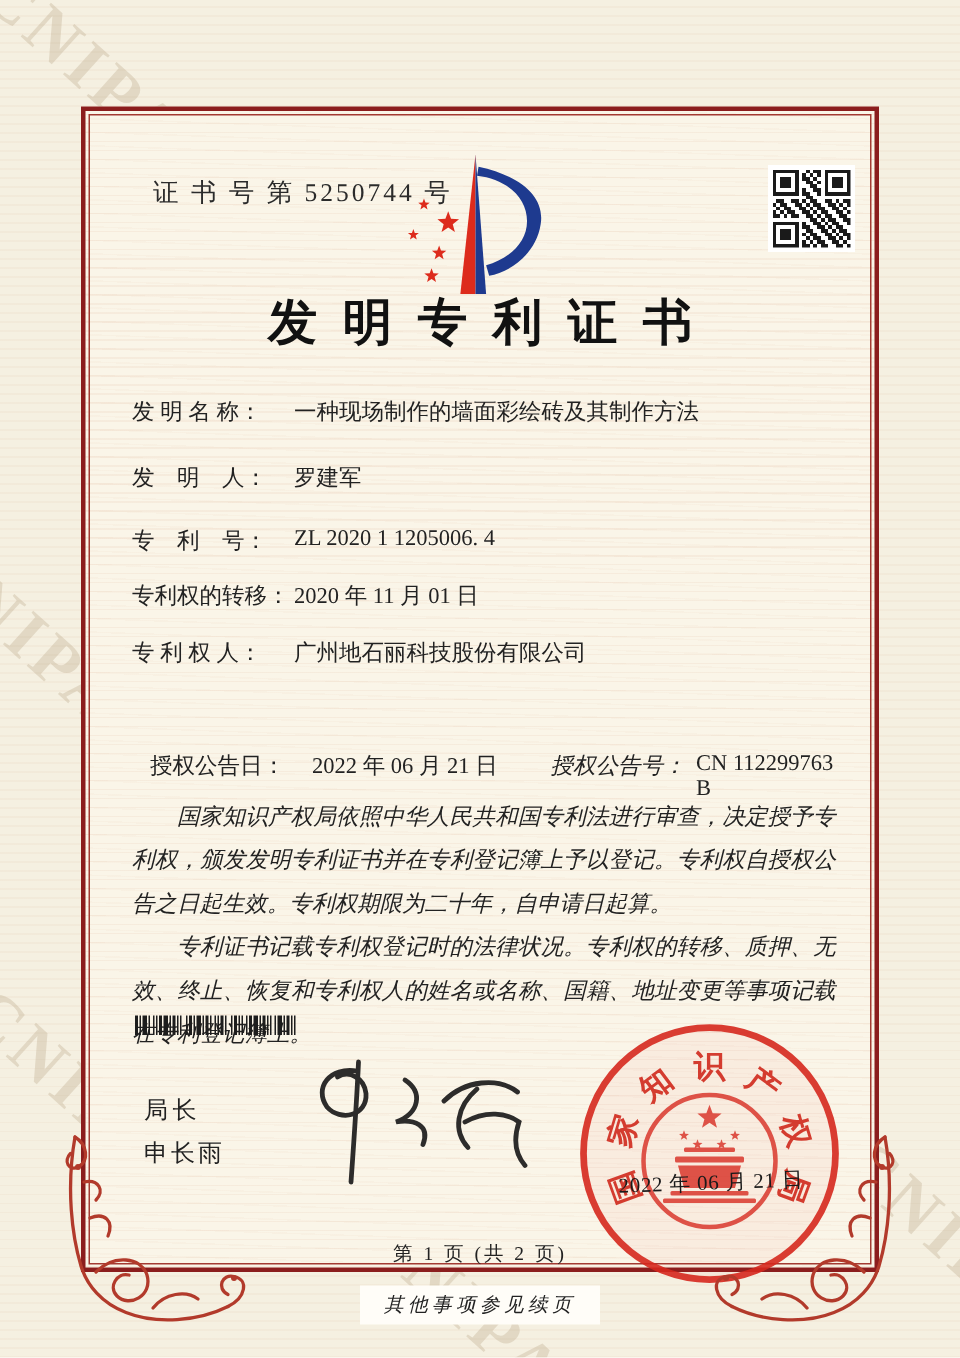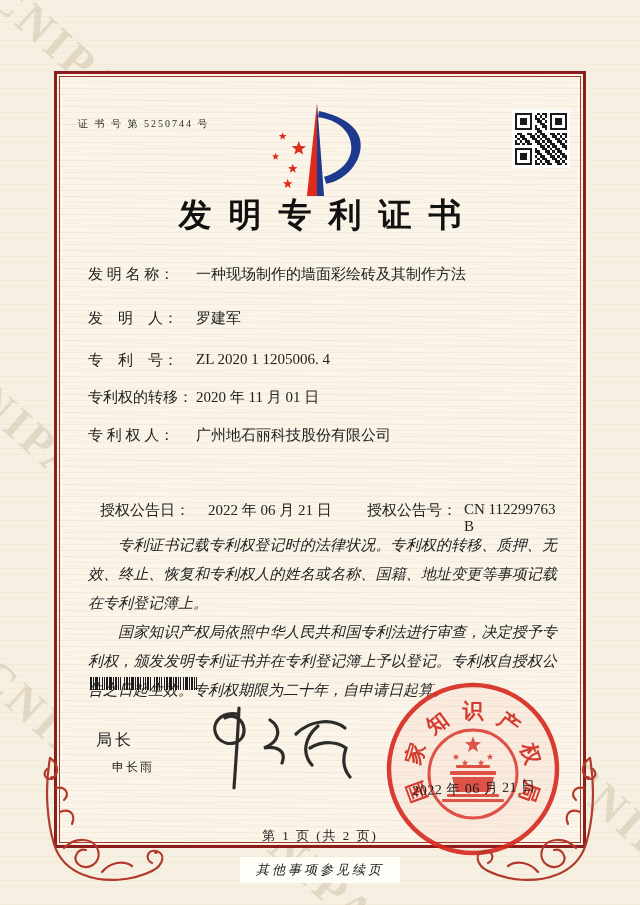--- a/index.html
+++ b/index.html
@@ -21,38 +21,38 @@
     position:absolute; left:54px; top:71px; width:532px; height:777px;
     border:3px solid #8b1d1d; box-sizing:border-box;
     background:
       repeating-linear-gradient(0deg, rgba(210,150,118,0.10) 0px, rgba(210,150,118,0.10) 1px, transparent 1px, transparent 6px),
       repeating-linear-gradient(2deg, rgba(225,180,150,0.07) 0px, rgba(225,180,150,0.07) 1px, transparent 1px, transparent 9px),
       #faf5e8;
     z-index:2;
   }
   .frame::after { content:''; position:absolute; inset:2px; border:1px solid #a33a32; pointer-events:none; }
   .abs { position:absolute; z-index:3; }
-  .cert-number { left:78px; top:117px; font-size:10px; letter-spacing:2px; color:#2b2b2b; }
+  .cert-number { left:102px; top:117px; font-size:17px; letter-spacing:2px; color:#2b2b2b; }
   .logo { left:266px; top:101px; width:102px; height:97px; }
   .qr-box { left:512px; top:110px; width:58px; height:58px; background:#fff; padding:0; display:flex; align-items:center; justify-content:center; }
   .title { left:54px; top:193px; width:532px; text-align:center; font-size:33px; font-weight:bold;
            letter-spacing:17px; text-indent:17px; color:#111; }
   .frow { height:22px; font-size:15px; }
   .flabel { position:absolute; left:88px; top:0; white-space:pre; color:#222; }
   .fvalue { position:absolute; left:196px; top:0; width:380px; color:#222; }
-  .flabel2 { position:absolute; left:355px; top:0; white-space:pre; color:#222; }
+  .flabel2 { position:absolute; left:355px; top:0; white-space:pre; color:#222;font-style:italic; }
   .fvalue2 { position:absolute; left:452px; top:0; color:#222; }
   .addr-value { line-height:21px; width:395px; }
   .body-text { left:88px; top:531px; width:469px; font-size:15px; line-height:29px;
                text-align:justify; font-style:italic; color:#222; }
   .body-text p { margin:0; text-indent:2em; }
   .barcode { left:90px; top:677px; height:13px; display:flex; align-items:stretch; }
   .barcode div { height:13px; }
   .signer-title { left:96px; top:730px; font-size:16px; letter-spacing:3px; color:#222; }
-  .signer-name { left:112px; top:759px; font-size:12px; letter-spacing:2px; color:#222; }
+  .signer-name { left:96px; top:759px; font-size:16px; letter-spacing:2px; color:#222; }
   .signature { left:192px; top:698px; width:160px; height:95px; }
   .seal { left:384px; top:676px; width:178px; height:182px; z-index:4; }
   .seal-date { left:398px; top:780px; width:152px; text-align:center; font-size:14px;
                color:#1a1a1a; letter-spacing:0.5px; transform:rotate(-2deg); z-index:5; white-space:nowrap; }
   .page-info { left:54px; top:827px; width:532px; text-align:center; font-size:13px; letter-spacing:2px; color:#222; }
   .footer-note-wrap { left:0; top:857px; width:640px; text-align:center; z-index:3; }
   .footer-note { display:inline-block; background:#fffdf8; padding:4px 16px; font-size:13px;
                  letter-spacing:3px; font-style:italic; color:#222; }
   .corner { z-index:4; }
 </style>
@@ -270,22 +270,22 @@
     <span class="fvalue">广州地石丽科技股份有限公司</span>
   </div>
   <div class="abs frow" style="left:12px; top:501px; width:544px;">
     <span class="flabel">授权公告日：</span>
     <span class="fvalue" style="width:160px;">2022 年 06 月 21 日</span>
     <span class="flabel2">授权公告号：</span>
     <span class="fvalue2">CN 112299763 B</span>
   </div>
 
   <div class="abs body-text">
+    <p>国家知识产权局依照中华人民共和国专利法进行审查，决定授予专利权，颁发发明专利证书并在专利登记簿上予以登记。专利权自授权公告之日起生效。专利权期限为二十年，自申请日起算。</p>
     <p>专利证书记载专利权登记时的法律状况。专利权的转移、质押、无效、终止、恢复和专利权人的姓名或名称、国籍、地址变更等事项记载在专利登记簿上。</p>
-    <p>国家知识产权局依照中华人民共和国专利法进行审查，决定授予专利权，颁发发明专利证书并在专利登记簿上予以登记。专利权自授权公告之日起生效。专利权期限为二十年，自申请日起算。</p>
   </div>
 
   <div class="abs barcode" id="barcode">
       <div style="width: 2px; background: rgb(29, 29, 29);"></div>
       <div style="width: 1px; background: transparent;"></div>
       <div style="width: 1px; background: rgb(29, 29, 29);"></div>
       <div style="width: 1px; background: transparent;"></div>
       <div style="width: 3px; background: rgb(29, 29, 29);"></div>
       <div style="width: 1px; background: transparent;"></div>
       <div style="width: 1px; background: rgb(29, 29, 29);"></div>

